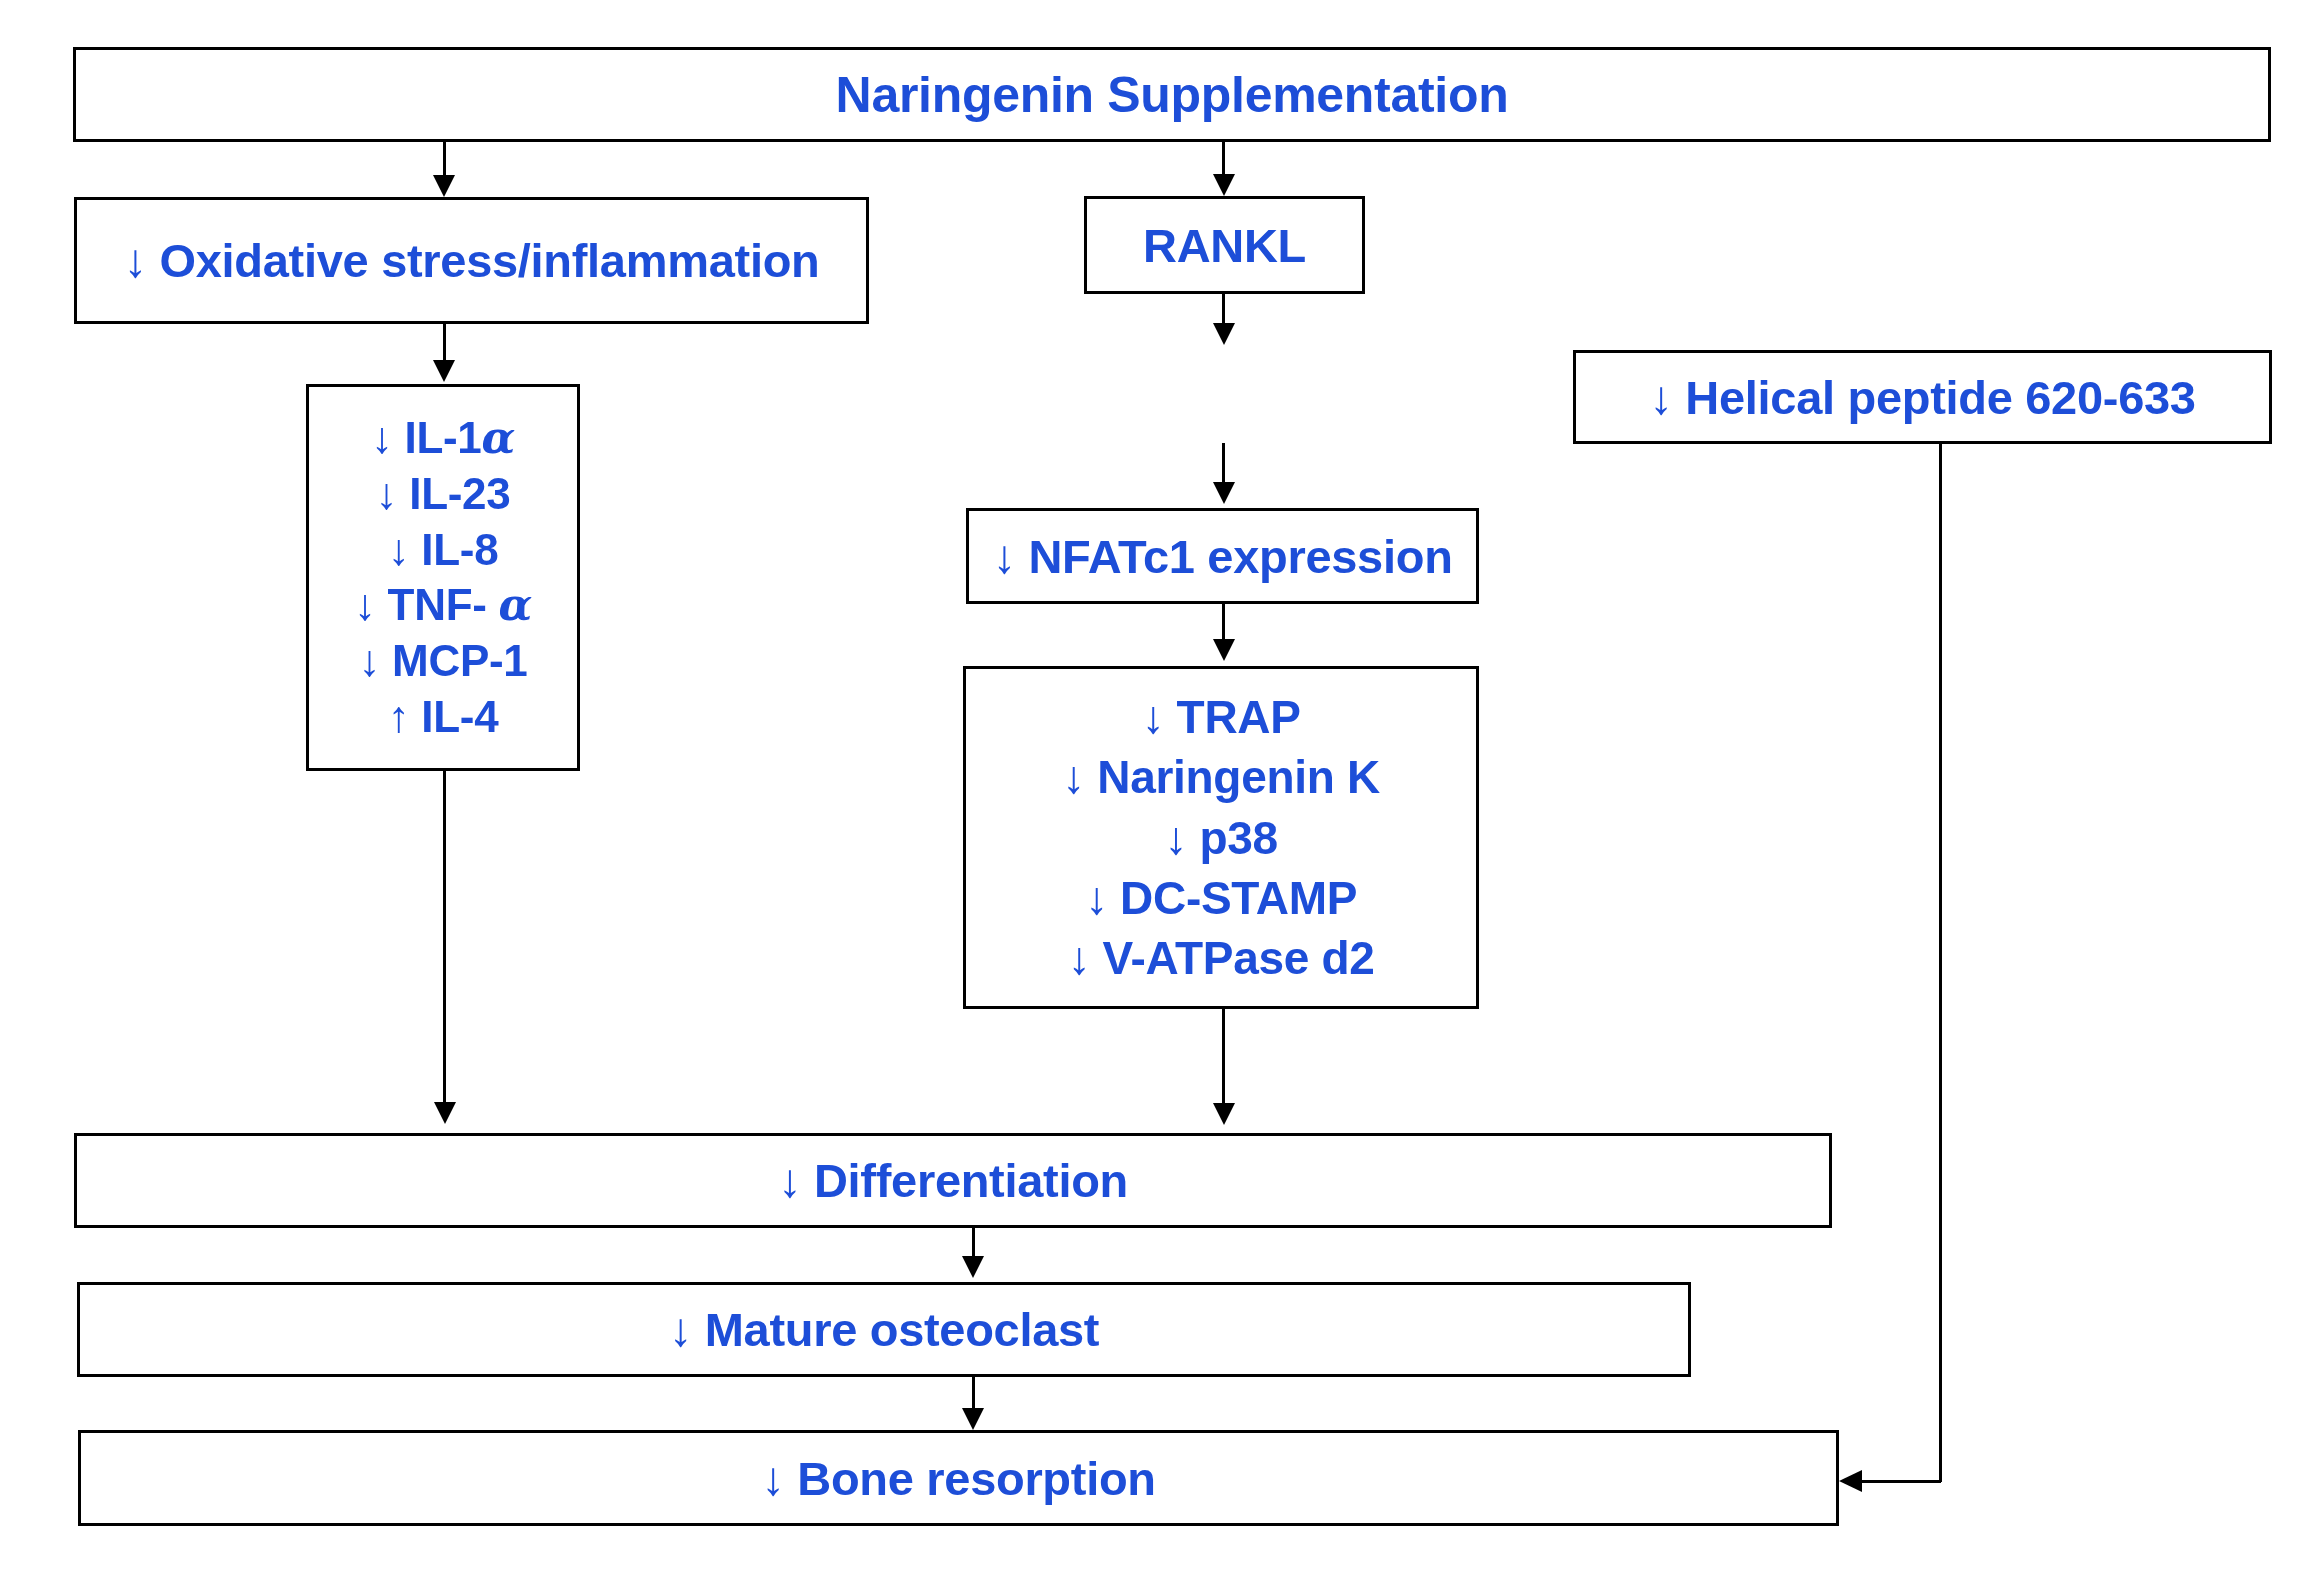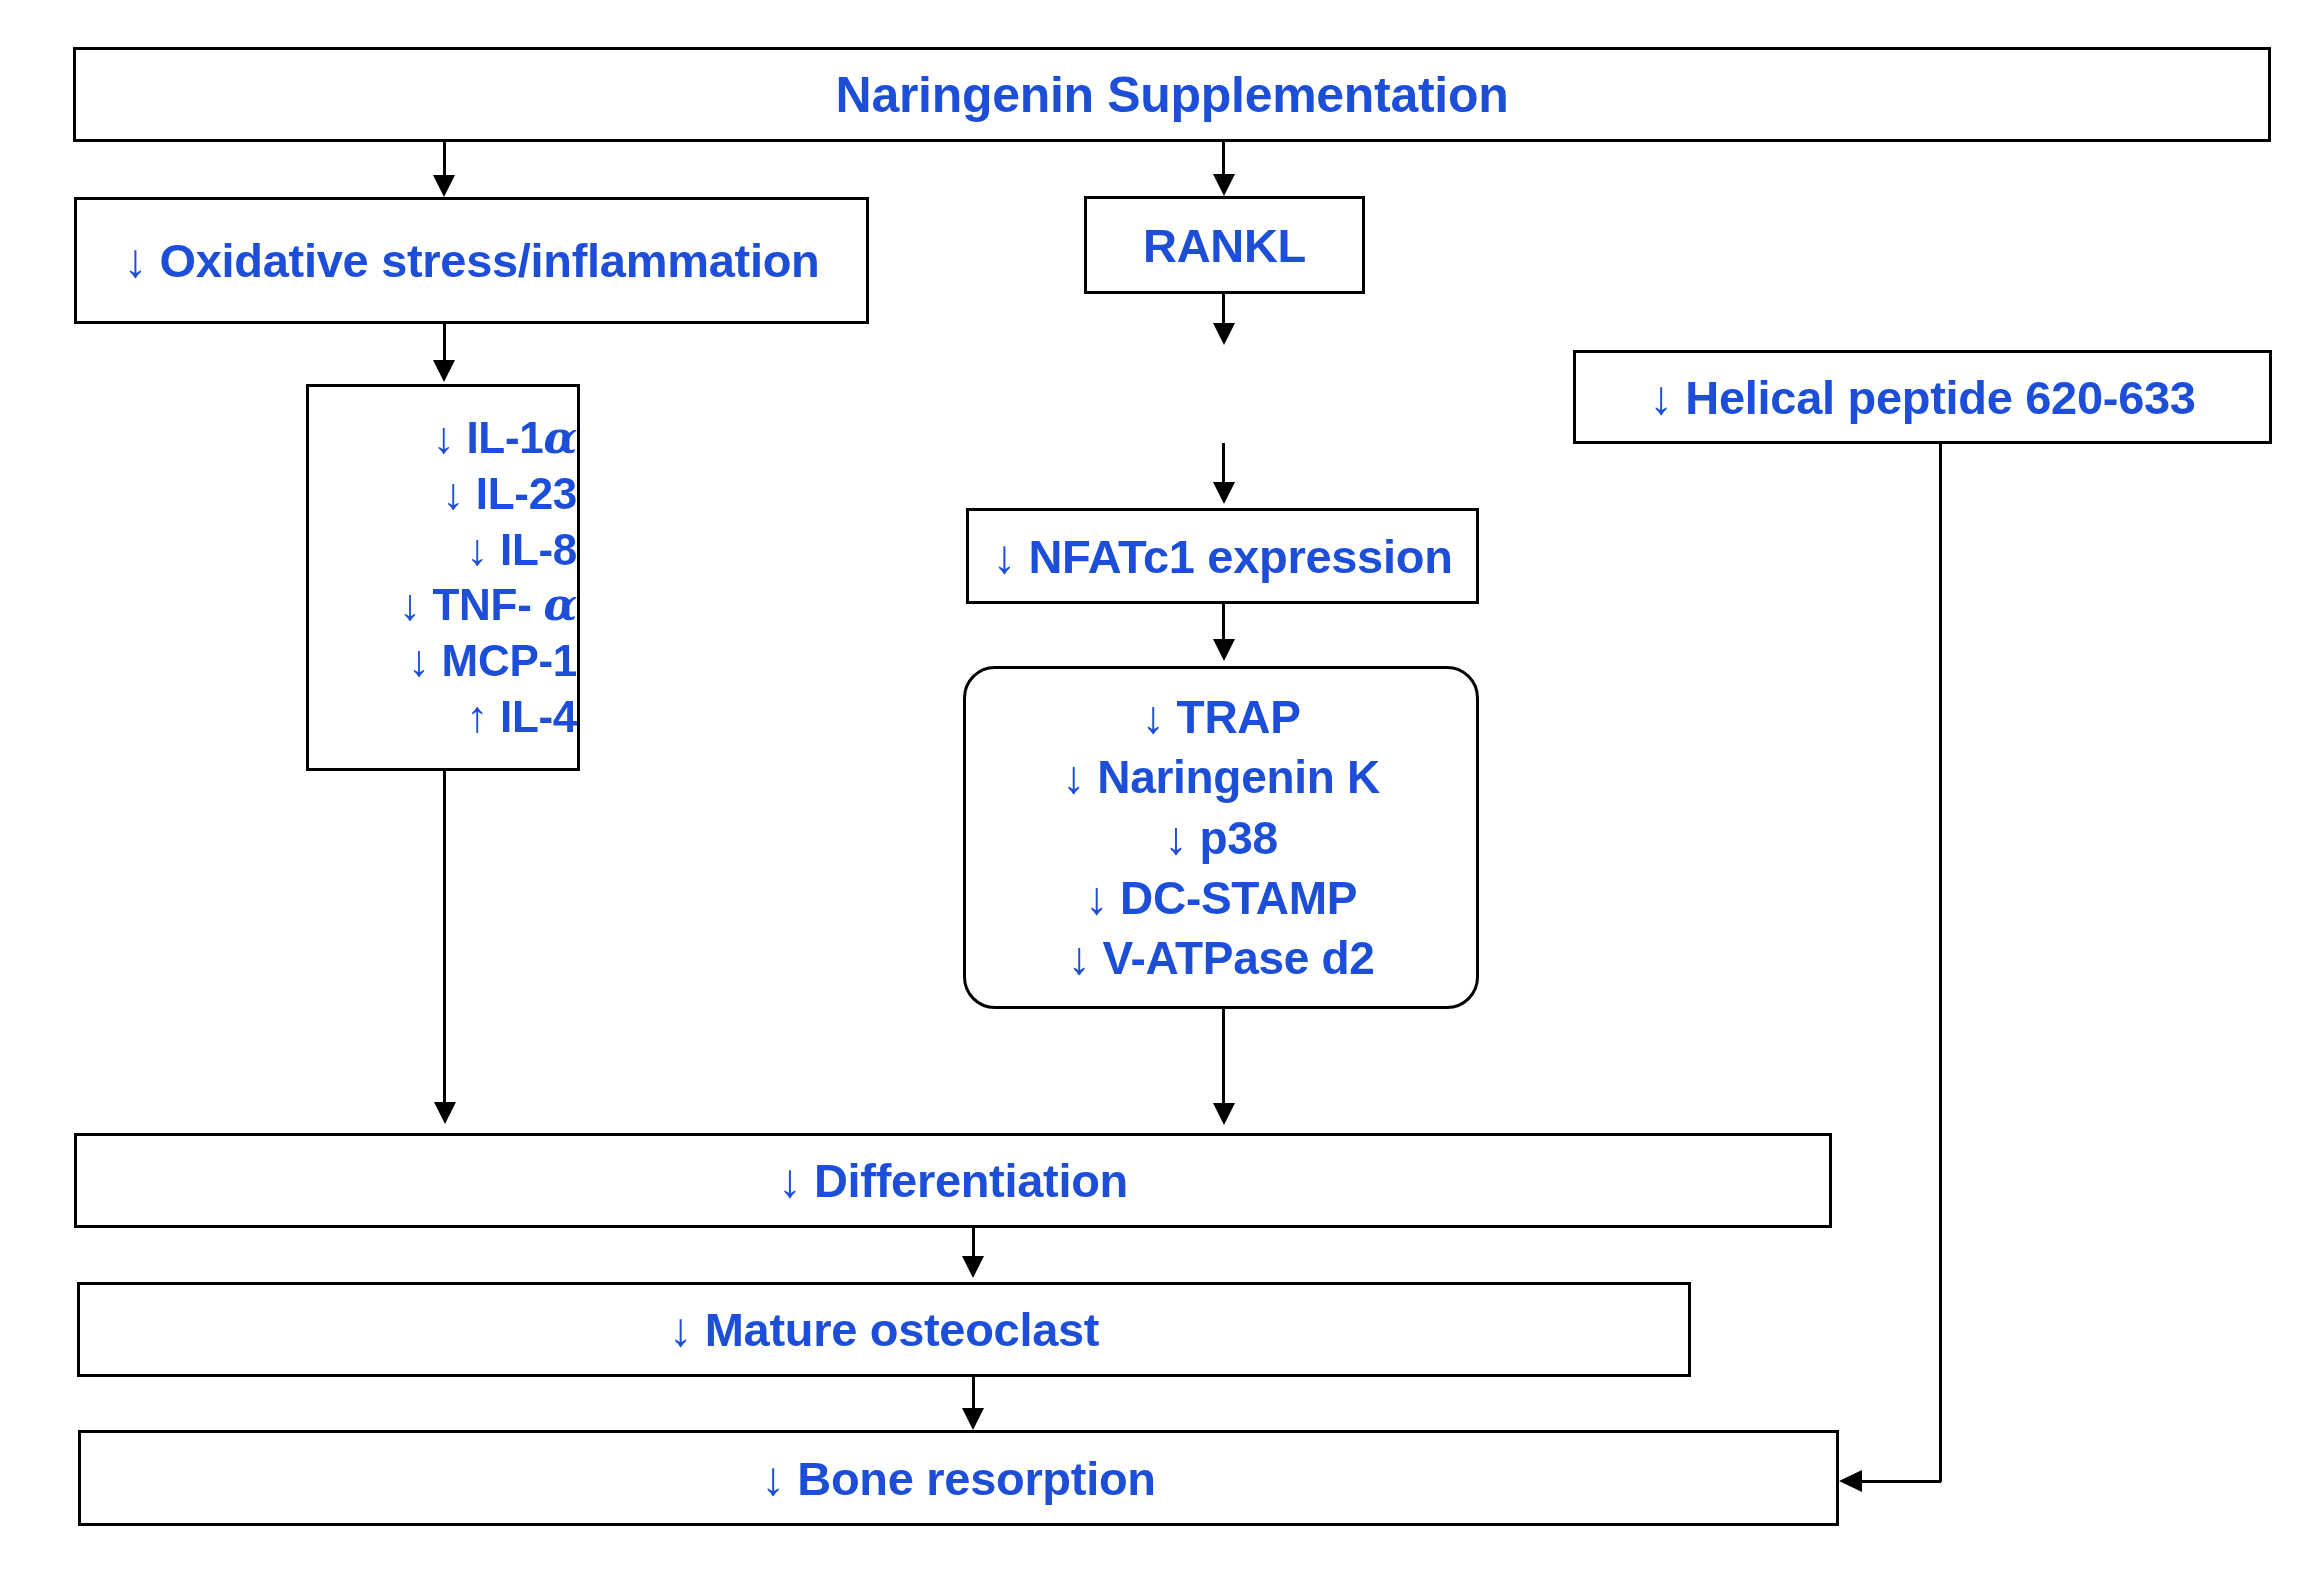--- a/index.html
+++ b/index.html
@@ -42,21 +42,21 @@
     border-bottom:11px solid transparent;
     border-right:23.5px solid #000;
   }
 
   .line{display:block;white-space:nowrap;}
   .alpha{font-family:"DejaVu Serif",serif;font-style:italic;font-weight:bold;}
 
   
   .t-title{font-size:50px;}
   .t-big{font-size:47px;}
-  .t-mid{font-size:46px;border-radius:32px;}
+  .t-mid{font-size:46px;}
   .t-list{font-size:44px;}
   .stack .line{margin:7.2px 0;}
   .stack-il .line{margin:5.9px 0;}
 </style>
 </head>
 <body>
 
 <div id="stage">
 
   <div class="box t-title" style="left:73px;top:47px;width:2198px;height:95px;">
@@ -69,21 +69,21 @@
   <div class="arrowline vline" style="left:1222px;top:142px;height:38px;"></div>
   <div class="arrowhead-down" style="left:1213px;top:174px;"></div>
 
   <div class="box t-big" style="left:74px;top:197px;width:795px;height:127px;">
     <span class="line">↓ Oxidative stress/inflammation</span>
   </div>
 
   <div class="arrowline vline" style="left:443px;top:324px;height:40px;"></div>
   <div class="arrowhead-down" style="left:433px;top:360px;"></div>
 
-  <div class="box thin t-list stack-il" style="left:306px;top:384px;width:274px;height:387px;justify-content:center;align-items:flex-end;">
+  <div class="box thin t-list stack-il" style="left:306px;top:384px;width:274px;height:387px;justify-content:center;">
     <span class="line">
       <span>↓</span>
       <span>IL-1</span><span class="alpha">α</span>
     </span>
     <span class="line">
       <span>↓</span>
       <span>IL-23</span><span class="alpha"></span>
     </span>
     <span class="line">
       <span>↓</span>

